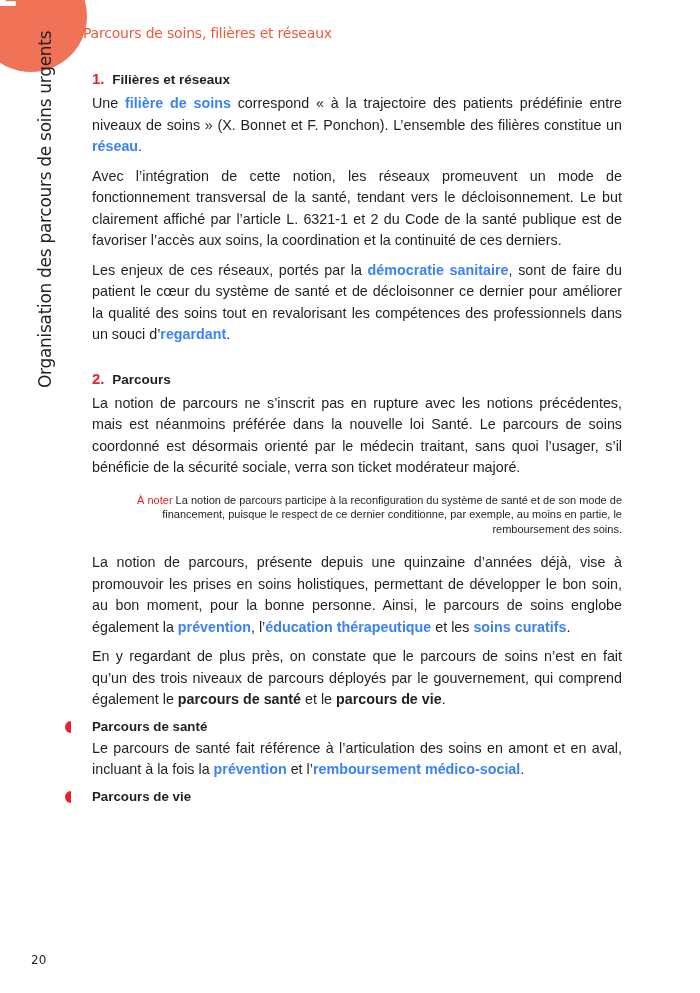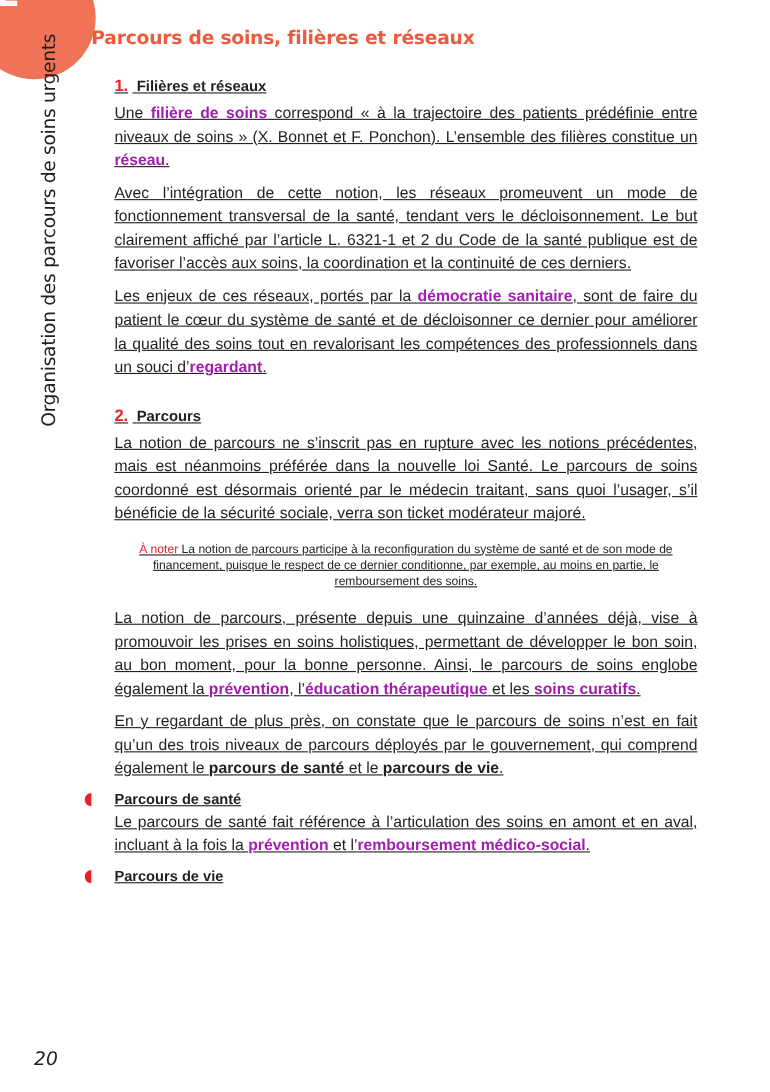--- a/index.html
+++ b/index.html
@@ -13,50 +13,49 @@
     width: 112px; height: 112px; border-radius: 50%;
     background: #f07358;
   }
   .chapter-num {
     position: absolute; left: 20px; top: 14px;
     font-size: 34px; font-weight: bold; color: #ffffff;
     font-family: "DejaVu Sans", sans-serif;
   }
   .running-title {
     position: absolute; left: 83px; top: 25px;
-    color: #ee5a3c; font-size: 17px;
-    font-family: "DejaVu Sans", sans-serif; letter-spacing: -0.2px; font-weight: bold;
+    color: #ee5a3c; font-size: 14px;
+    font-family: "DejaVu Sans", sans-serif; letter-spacing: -0.2px;
   }
   .side-title {
     position: absolute; left: 35px; top: 388px;
     transform-origin: left top; transform: rotate(-90deg);
     white-space: nowrap; font-size: 17px; color: #231f20;
     font-family: "DejaVu Sans", sans-serif; letter-spacing: -0.3px;
   }
   .page-number {
     position: absolute; left: 31px; top: 953px;
-    font-size: 17px; color: #231f20;
+    font-size: 12px; color: #231f20;
     font-family: "DejaVu Sans", sans-serif;
-    font-style: italic;
   }
   .content {
-    position: absolute; left: 104px; top: 70px; width: 530px; text-decoration: underline;
+    position: absolute; left: 92px; top: 70px; width: 530px;
   }
   .h {
     font-size: 13.5px; font-weight: bold; margin: 0 0 6px 0;
   }
   .h .num { color: #e8202a; font-size: 15px; margin-right: 4px; }
   p {
     margin: 0 0 8px 0; font-size: 14.3px; line-height: 21.5px;
     text-align: justify;
   }
-  .red { color: #a21caf; font-weight: bold; }
+  .red { color: #3b82f6; font-weight: bold; }
   .b { font-weight: bold; }
   .note {
-    font-size: 11px; line-height: 14.5px; margin: 14px 0 16px 0; text-align: center;
+    font-size: 11px; line-height: 14.5px; margin: 14px 0 16px 0; text-align: right;
   }
   .note .label { color: #e8202a; }
   .bullet-item { position: relative; margin-top: 2px; }
   .bullet-title {
     font-size: 13.3px; font-weight: bold; margin: 0 0 4px 0; position: relative;
   }
   .bullet-mark {
     position: absolute; left: -27px; top: 2px;
     width: 6px; height: 12px; background: #e8202a;
     border-radius: 6px 0 0 6px;

